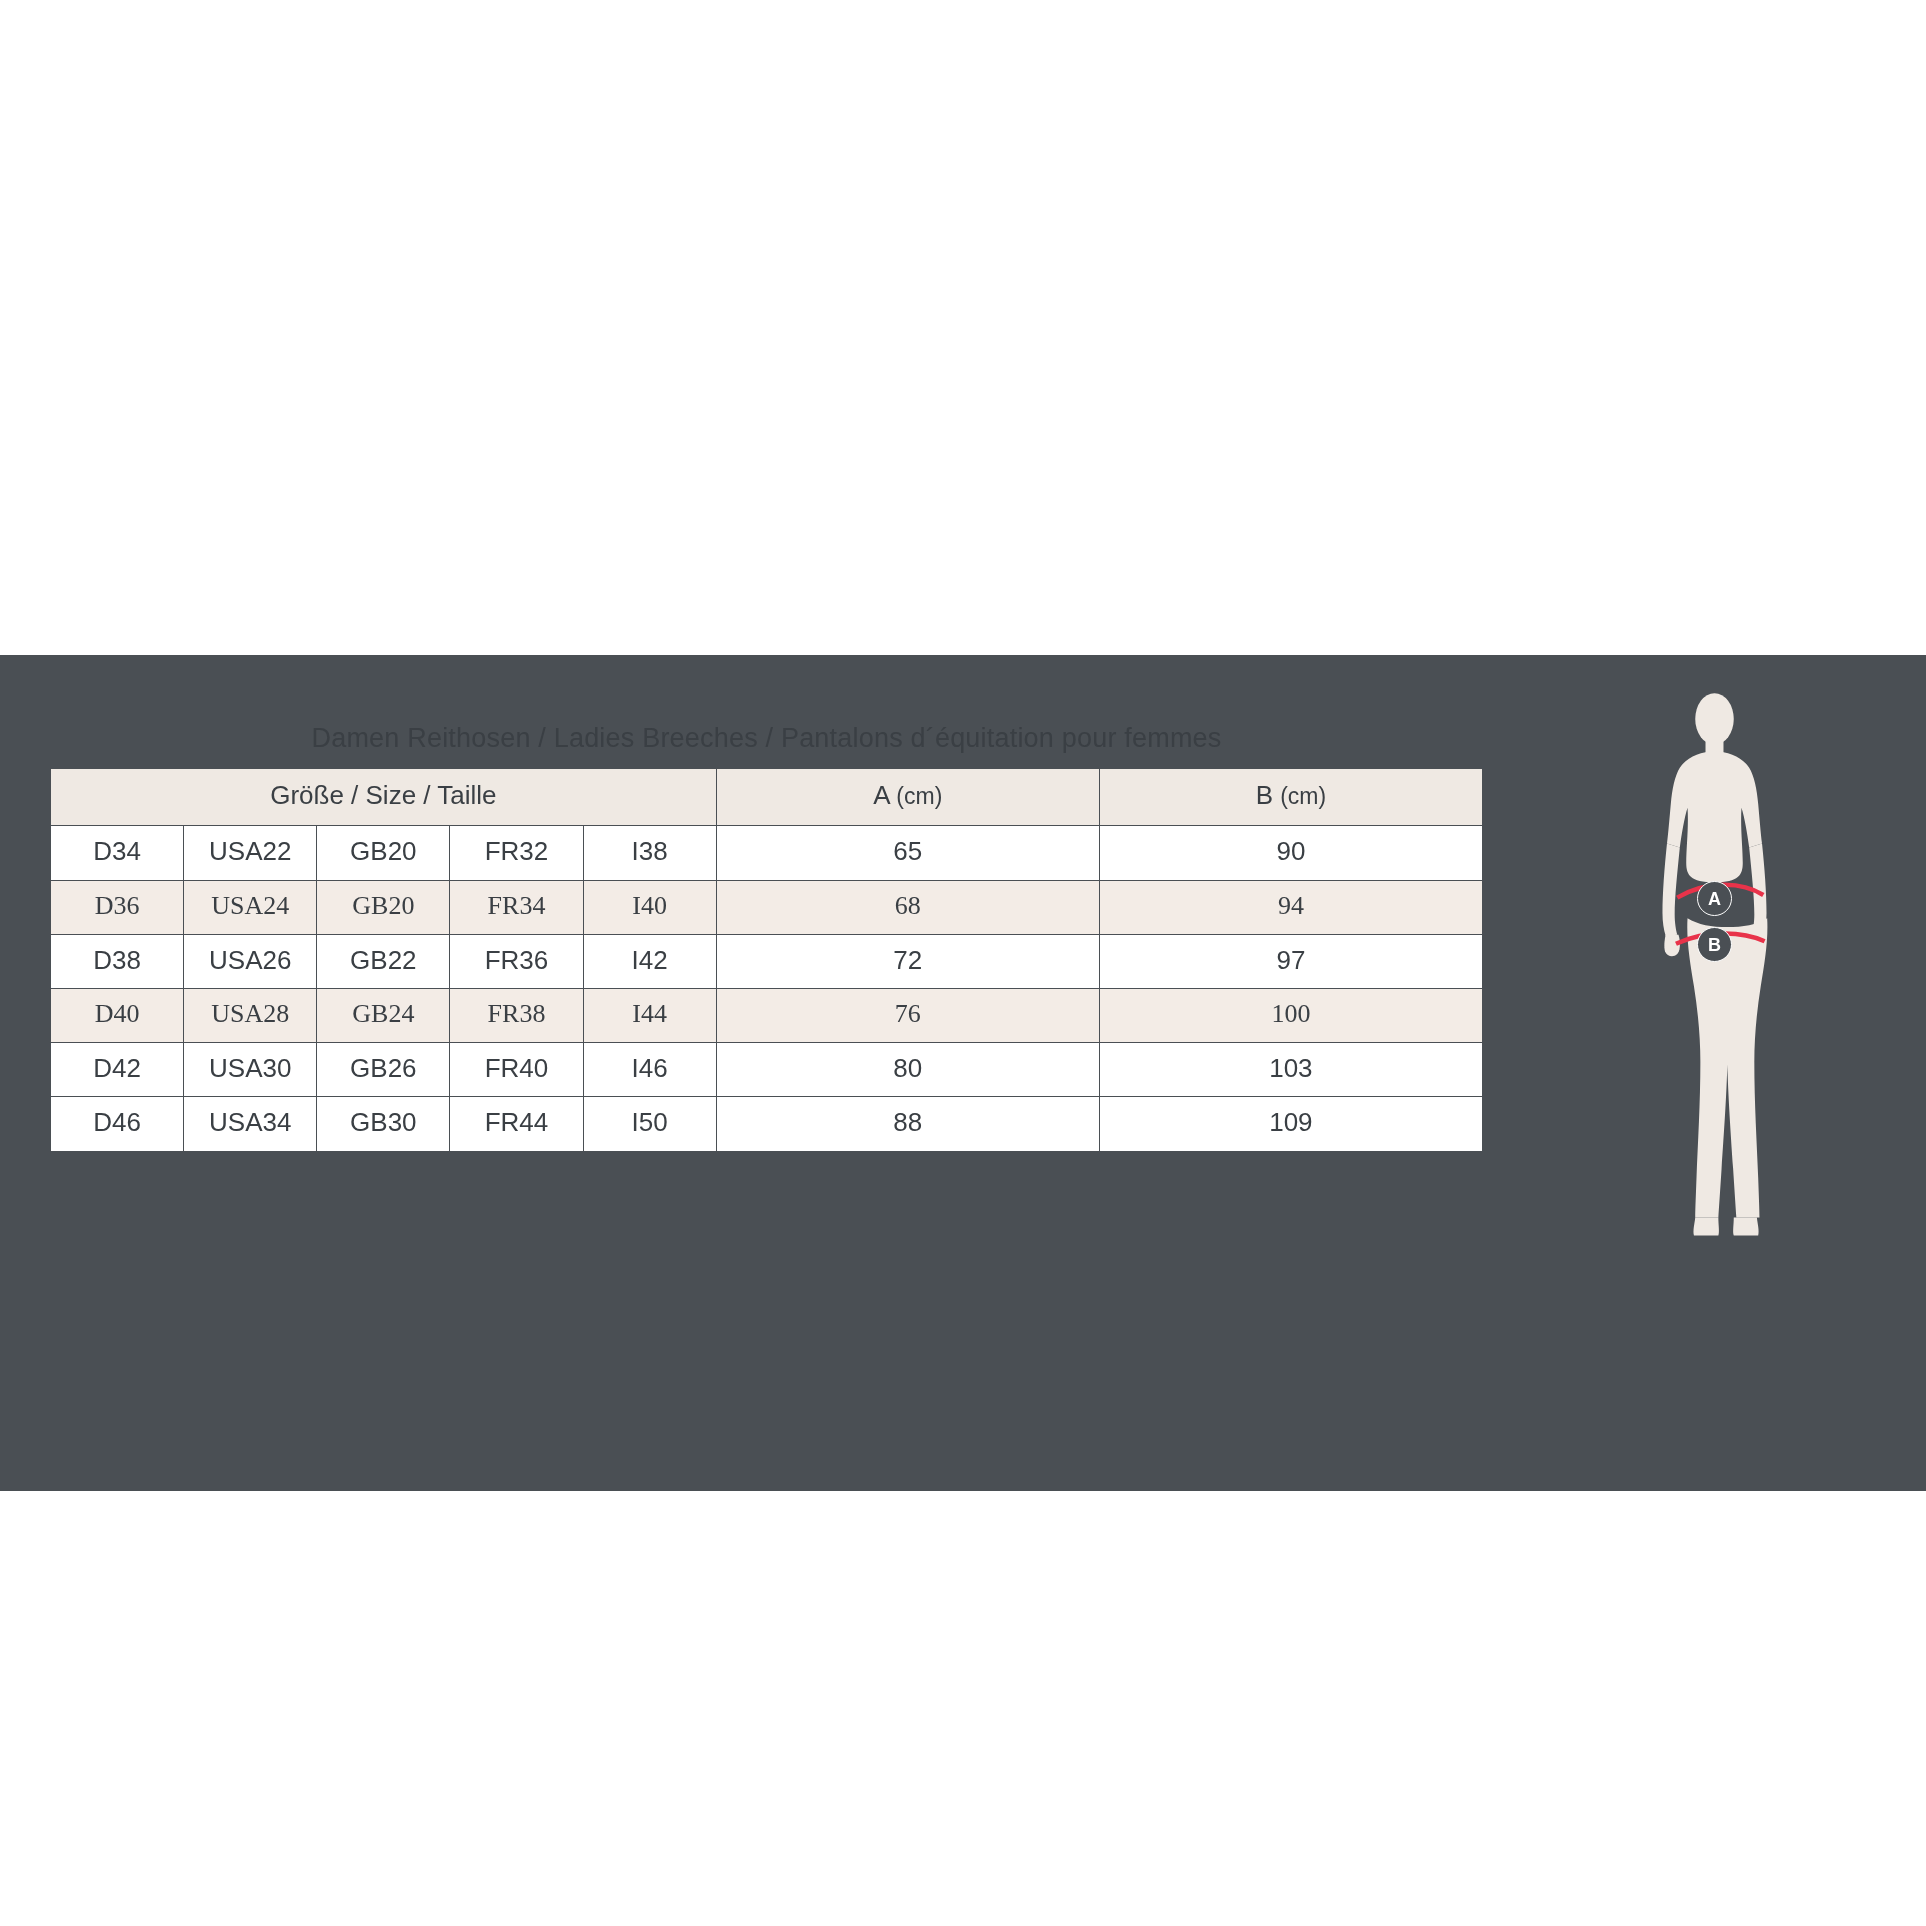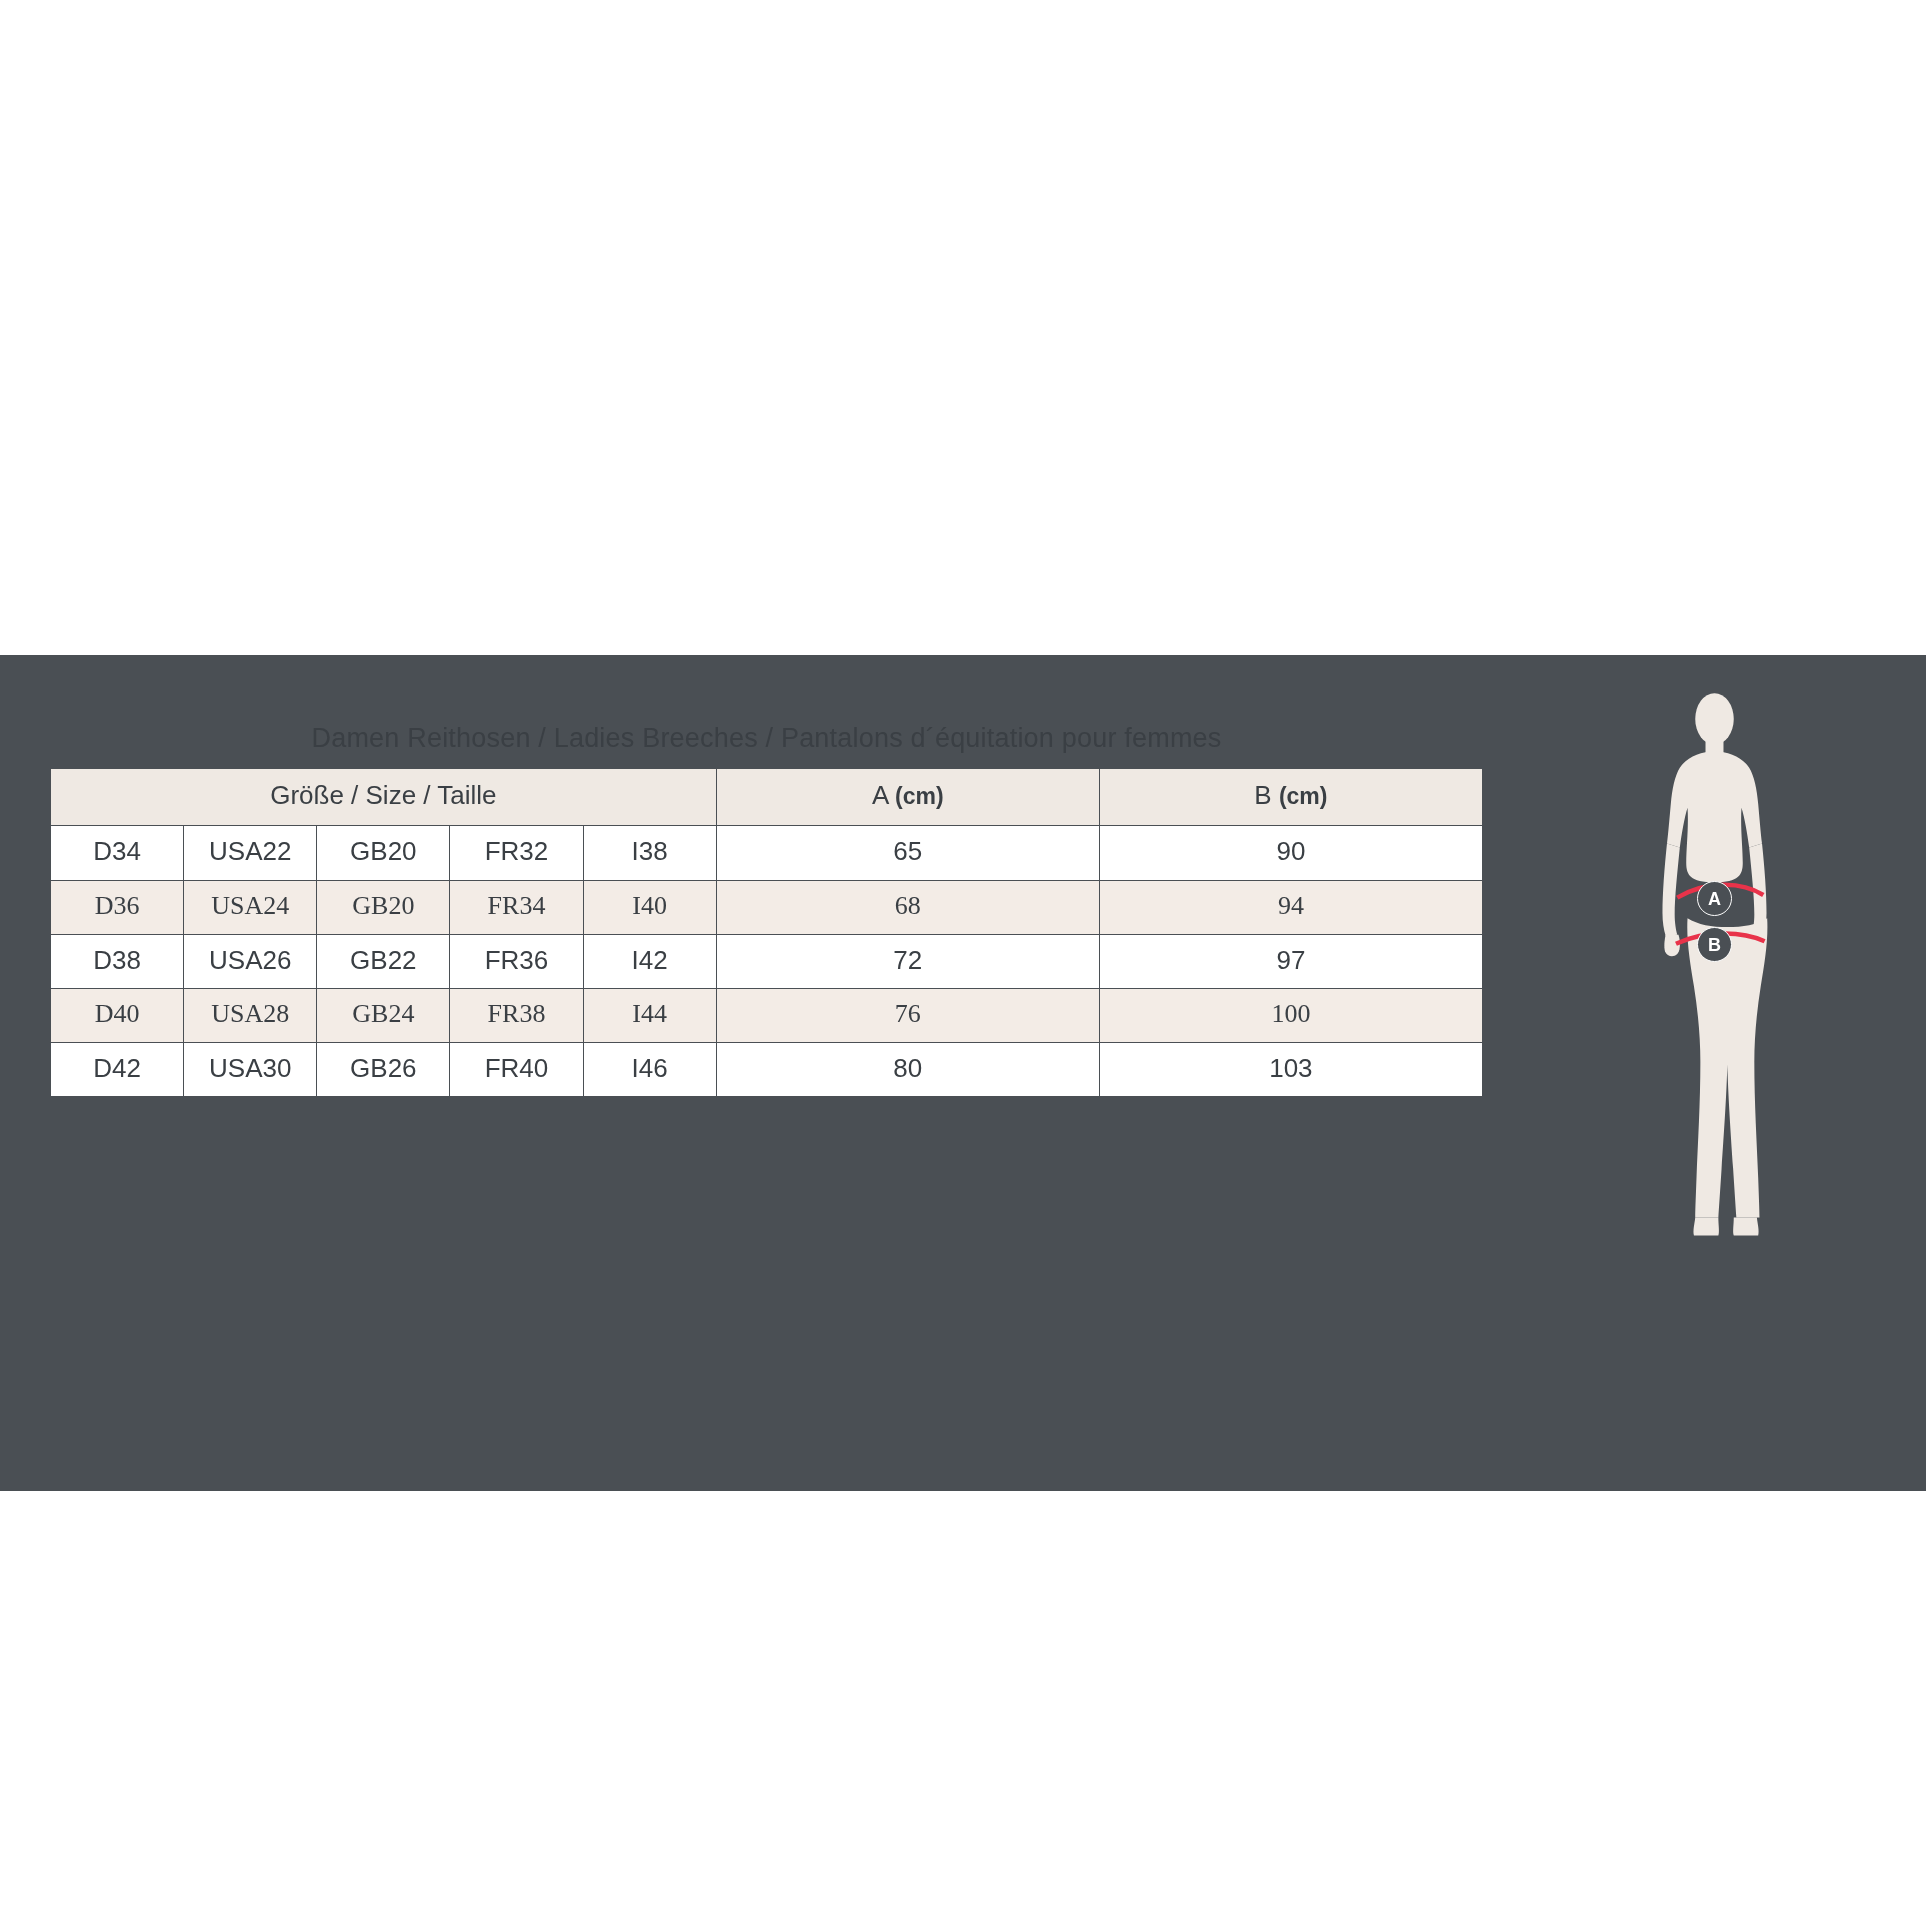--- a/index.html
+++ b/index.html
@@ -68,21 +68,21 @@
 
   
   .head-row td {
     background: #efe9e3;
     font-size: 26px;
     font-weight: bold;
     height: 49px;
     padding: 2.6px 0 5.1px 0;
   }
   .head-row .unit {
-    font-weight: bold;
+    font-weight: normal;
     font-size: 23px;
   }
 
   
   tbody tr td {
     font-size: 26px;
     height: 48px;
     padding: 1.3px 0 3.9px 0;
     background: #ffffff;
   }
@@ -192,20 +192,29 @@
             <td>100</td>
           </tr>
           <tr>
             <td>D42</td>
             <td>USA30</td>
             <td>GB26</td>
             <td>FR40</td>
             <td>I46</td>
             <td>80</td>
             <td>103</td>
+          </tr>
+          <tr>
+            <td>D46</td>
+            <td>USA34</td>
+            <td>GB30</td>
+            <td>FR44</td>
+            <td>I50</td>
+            <td>88</td>
+            <td>109</td>
           </tr>
         </tbody>
       </table>
     </div>
 
     <div class="figure">
       <svg width="167" height="591" viewBox="0 0 260 920" xmlns="http://www.w3.org/2000/svg">
         <g fill="#efe9e3">
 
           <ellipse cx="130" cy="42" rx="30" ry="40"></ellipse>

